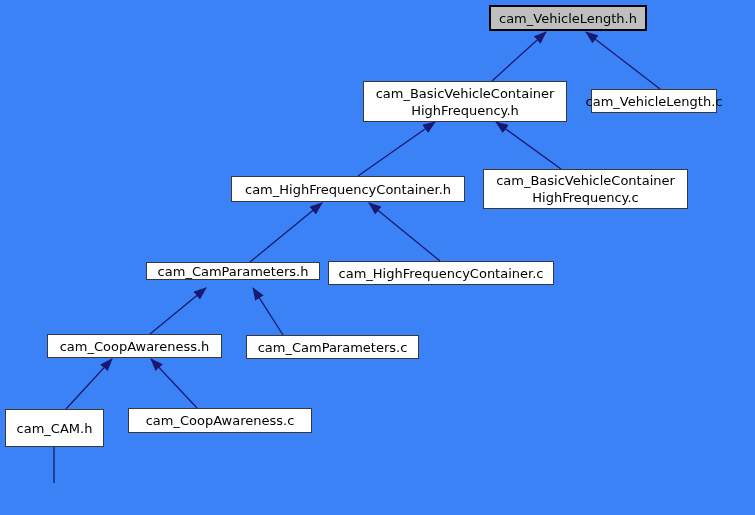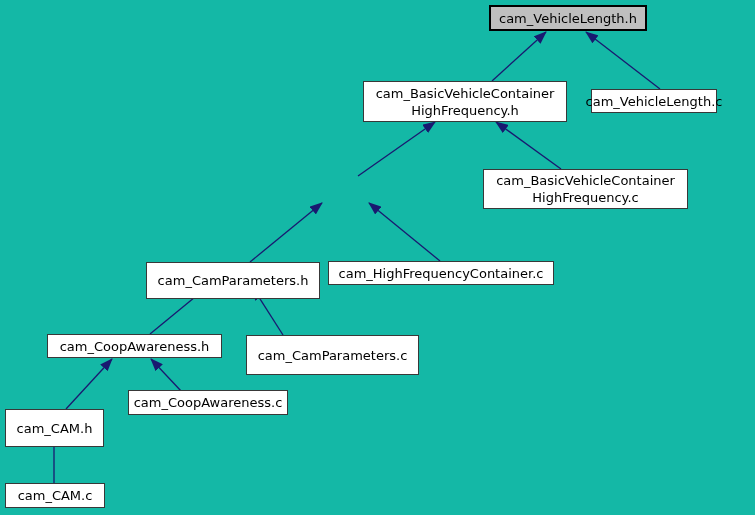--- a/index.html
+++ b/index.html
@@ -4,21 +4,21 @@
 <style>
   html, body {
     margin: 0;
     padding: 0;
     background: #ffffff;
   }
   .graph {
     position: relative;
     width: 755px;
     height: 515px;
-    background: #14b8a6;
+    background: #3b82f6;
     font-family: "DejaVu Sans", "Liberation Sans", sans-serif;
     overflow: hidden;
   }
   .edges {
     position: absolute;
     left: 0;
     top: 0;
     width: 755px;
     height: 515px;
     pointer-events: none;
@@ -72,31 +72,31 @@
     <line x1="54" y1="483" x2="54" y2="435" marker-end="url(#arrow)"></line>
   </svg>
 
   <div class="node main" style="left:489px; top:5px;  width:158px; height:26px">cam_VehicleLength.h</div>
 
   <div class="node" style="left:363px; top:81px;  width:204px; height:41px">cam_BasicVehicleContainer
 HighFrequency.h</div>
 
   <div class="node" style="left:591px; top:89px;  width:126px; height:24px">cam_VehicleLength.c</div>
 
+  <div class="node" style="left:231px; top:176px; width:234px; height:26px">cam_HighFrequencyContainer.h</div>
 
   <div class="node" style="left:483px; top:169px; width:205px; height:40px">cam_BasicVehicleContainer
 HighFrequency.c</div>
 
-  <div class="node" style="left:146px; top:262px; width:174px; height:37px">cam_CamParameters.h</div>
+  <div class="node" style="left:146px; top:262px; width:174px; height:18px">cam_CamParameters.h</div>
 
   <div class="node" style="left:328px; top:261px; width:226px; height:24px">cam_HighFrequencyContainer.c</div>
 
   <div class="node" style="left:47px;  top:334px; width:175px; height:24px">cam_CoopAwareness.h</div>
 
-  <div class="node" style="left:246px; top:335px; width:173px; height:40px">cam_CamParameters.c</div>
+  <div class="node" style="left:246px; top:335px; width:173px; height:24px">cam_CamParameters.c</div>
 
   <div class="node" style="left:5px;   top:409px; width:99px;  height:38px">cam_CAM.h</div>
 
-  <div class="node" style="left:128px; top:390px; width:160px; height:25px">cam_CoopAwareness.c</div>
+  <div class="node" style="left:128px; top:408px; width:184px; height:25px">cam_CoopAwareness.c</div>
 
-  <div class="node" style="left:5px;   top:483px; width:100px; height:25px">cam_CAM.c</div>
 
 </div>
 
 </body></html>

